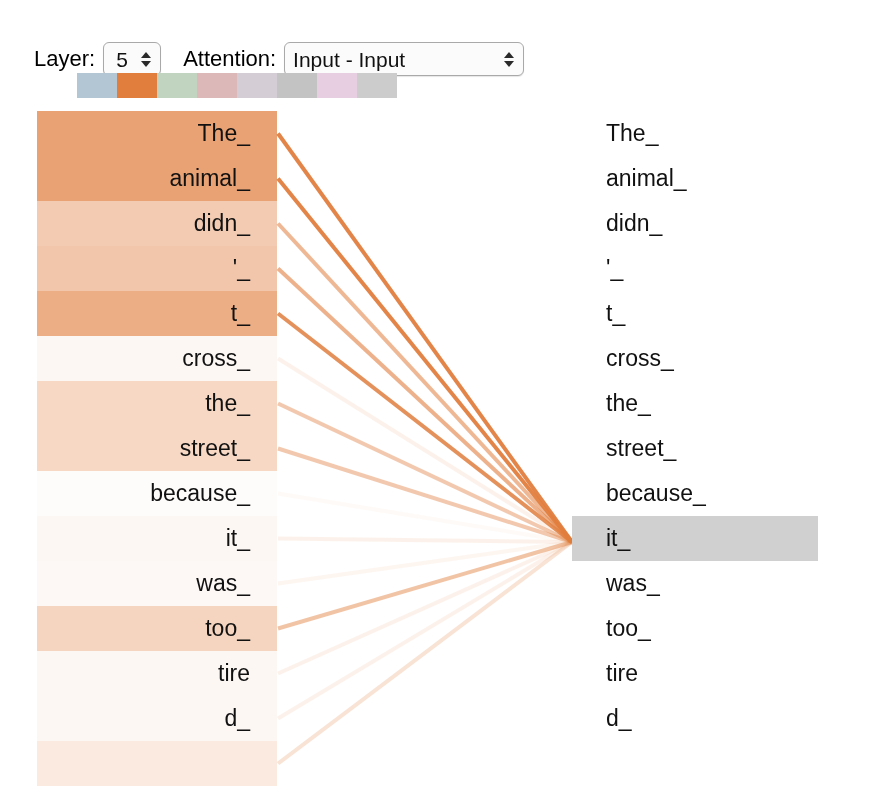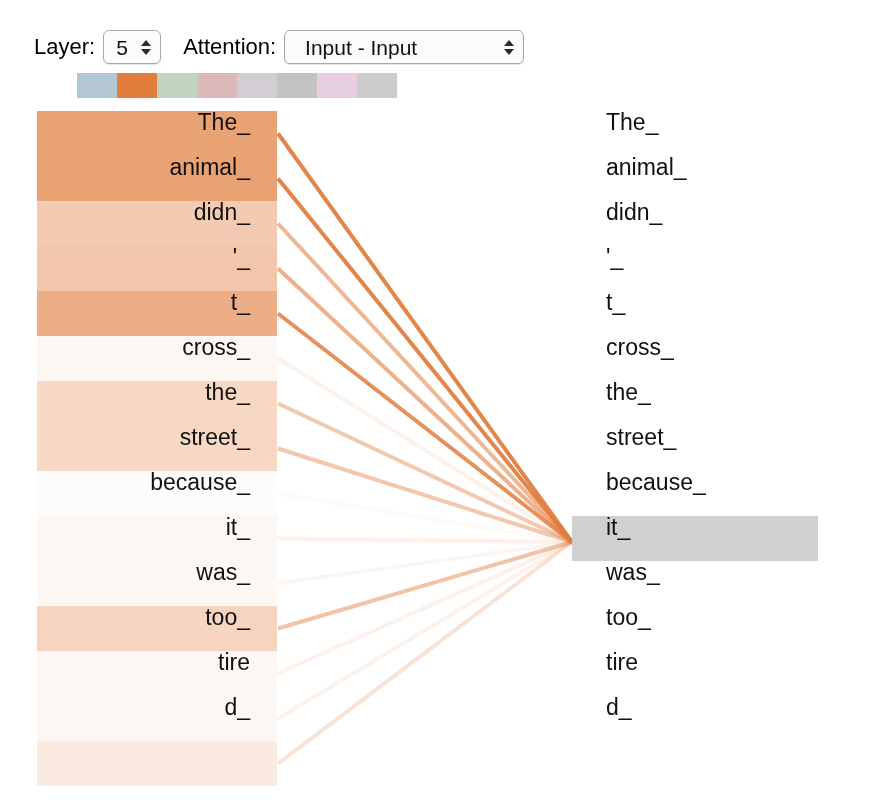--- a/index.html
+++ b/index.html
@@ -9,21 +9,21 @@
     background: #ffffff;
     font-family: "Liberation Sans", sans-serif;
     overflow: hidden;
   }
 
   #root { position: relative; width: 886px; height: 804px; }
 
   
   .toolbar {
     position: absolute;
-    left: 34px; top: 28px;
+    left: 34px; top: 40px;
     display: flex;
     align-items: center;
     height: 38px;
   }
   .tb-label {
     font-size: 22px;
     color: #000000;
     line-height: 1;
     white-space: nowrap;
   }
@@ -35,21 +35,21 @@
     justify-content: space-between;
     background: #fbfbfb;
     border: 1px solid #a9a9a9;
     border-radius: 6px;
     box-shadow: 0 1px 1px rgba(0,0,0,0.10);
     height: 34px;
     margin-left: 8px;
     padding: 0 8px 0 12px;
   }
   .select-box.layer { min-width: 58px; }
-  .select-box.attn  { min-width: 240px; padding-left: 20px; }
+  .select-box.attn  { min-width: 240px; padding-left: 8px; }
 
   .select-value {
     font-size: 21px;
     color: #111;
     line-height: 1;
     white-space: nowrap;
   }
   .spinner {
     display: inline-flex;
     flex-direction: column;
@@ -83,20 +83,21 @@
   }
   .col-right {
     position: absolute;
     left: 572px; top: 111px;
     width: 246px;
   }
   .tok-row {
     position: relative;
     height: 45px;
     display: flex;
+    align-items: center;
   }
   .col-left .tok-row {
     justify-content: flex-end;
     padding-right: 27px;
   }
   .col-right .tok-row {
     justify-content: flex-start;
     padding-left: 34px;
   }
   .tok-text {

